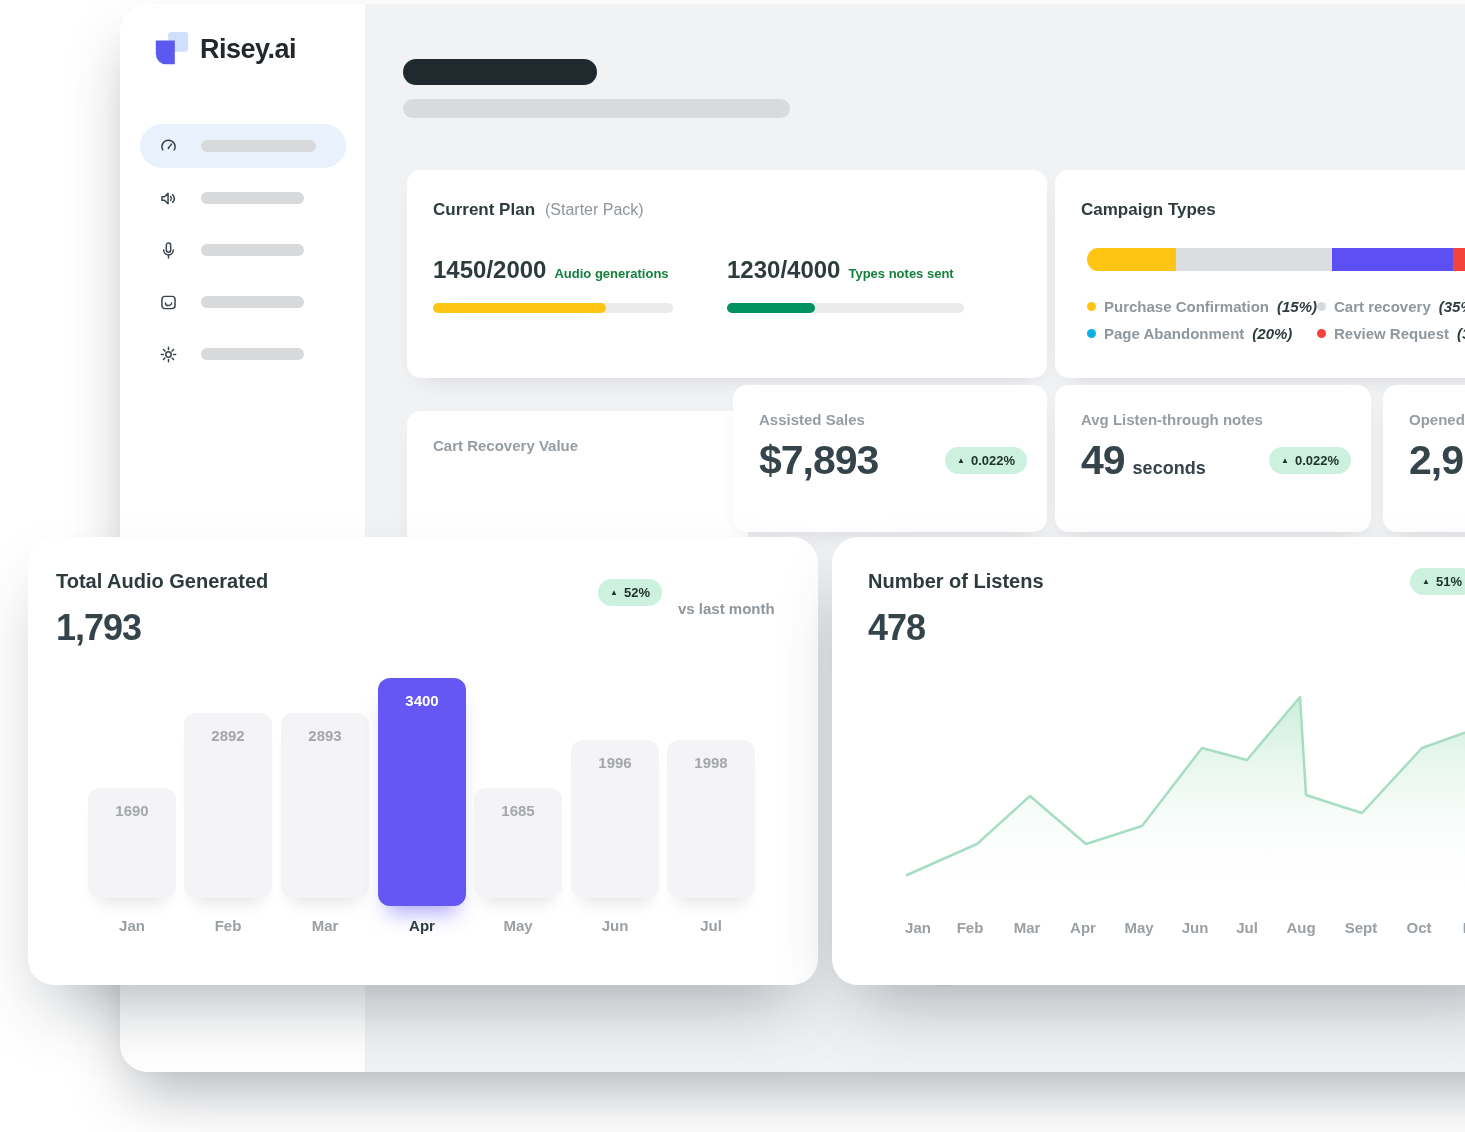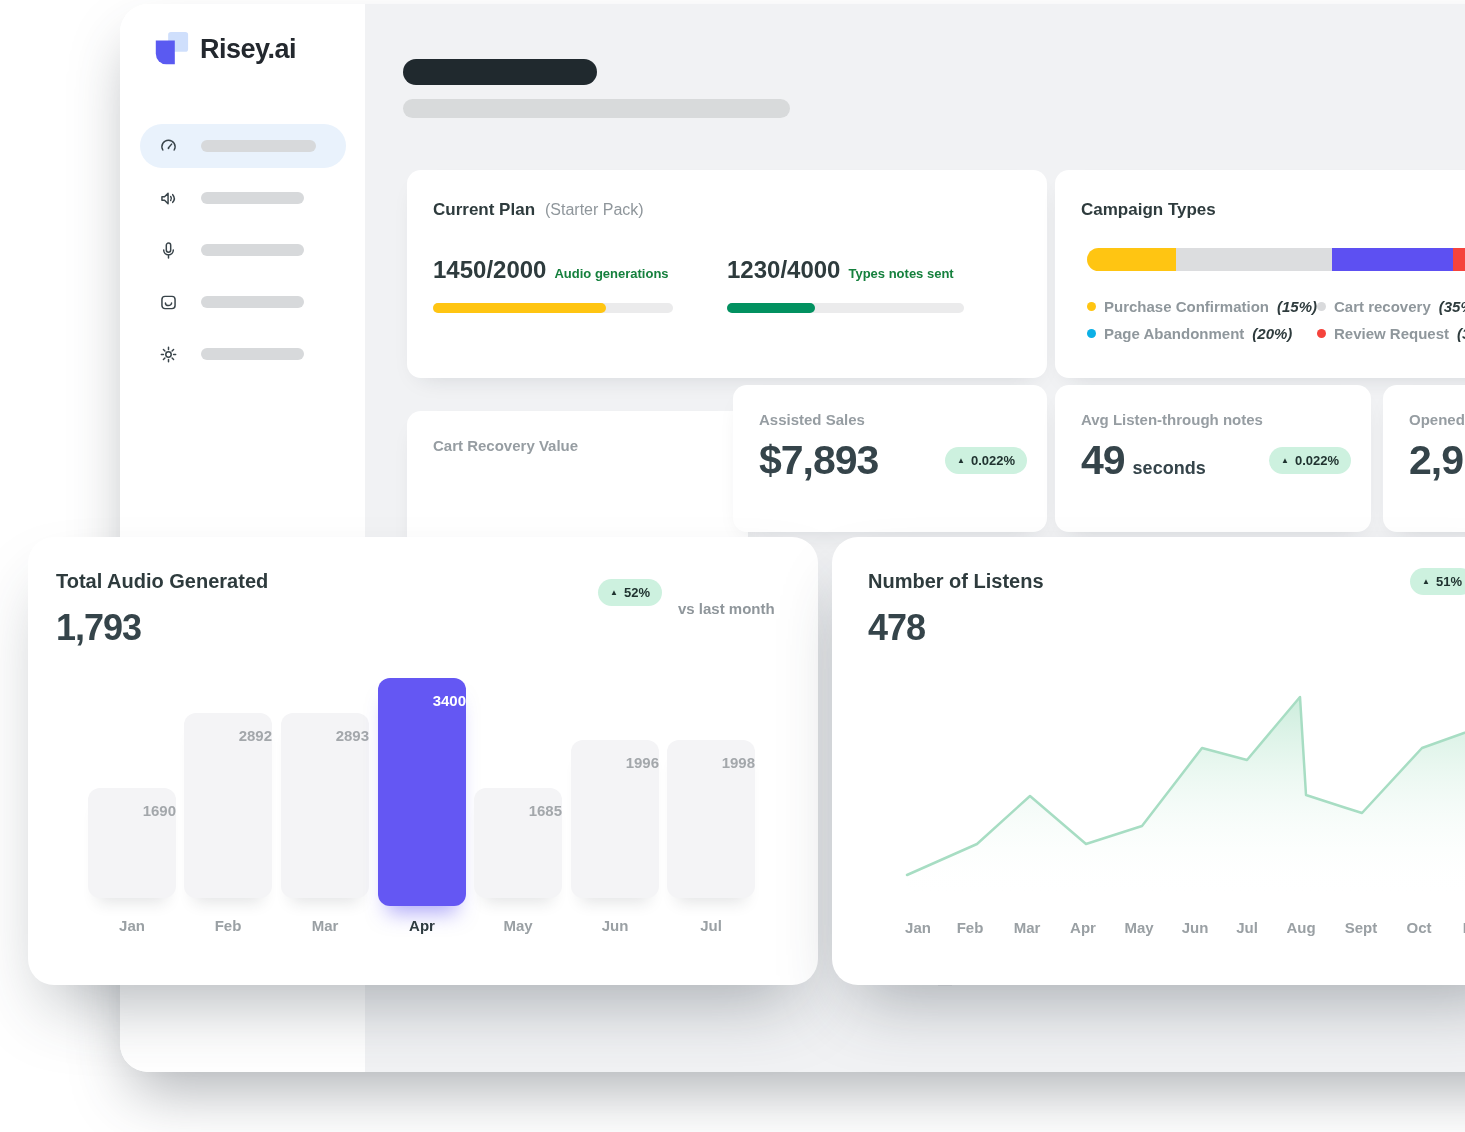--- a/index.html
+++ b/index.html
@@ -56,21 +56,21 @@
 
   
   .bigcard{position:absolute;top:537px;height:448px;background:#fff;border-radius:26px;
            box-shadow:0 36px 70px -22px rgba(45,55,66,.38);z-index:5;}
   .big-title{position:absolute;left:28px;top:33px;font-size:20px;font-weight:800;color:#2e3b3d;}
   .big-val{position:absolute;left:28px;top:70px;font-size:36px;font-weight:800;color:#35444a;letter-spacing:-1px;}
   .vs-lab{font-size:15px;font-weight:700;color:#8f969b;margin-top:32px;}
 
   
   .bar-col{position:absolute;width:88px;border-radius:12px;background:#f4f4f6;
-           box-shadow:0 14px 16px -10px rgba(30,40,50,.13);text-align:right;}
+           box-shadow:0 14px 16px -10px rgba(30,40,50,.13);text-align:center;}
   .bar-col.active{background:#6457f3;box-shadow:0 16px 20px -9px rgba(100,87,243,.5);}
   .bar-val{display:block;padding-top:14px;font-size:15px;font-weight:600;color:#a3a7ab;}
   .bar-col.active .bar-val{color:#ffffff;}
   .bar-month{position:absolute;top:380px;width:88px;text-align:center;font-size:15px;font-weight:800;color:#9aa0a4;}
   .bar-month.active{color:#2e3b40;}
   .area-month{position:absolute;top:382px;width:44px;margin-left:-22px;text-align:center;
               font-size:15px;font-weight:800;color:#9aa0a4;white-space:nowrap;}
 
   
   .sliver{position:absolute;left:818px;top:548px;width:14px;height:348px;background:#fff;z-index:4;}

